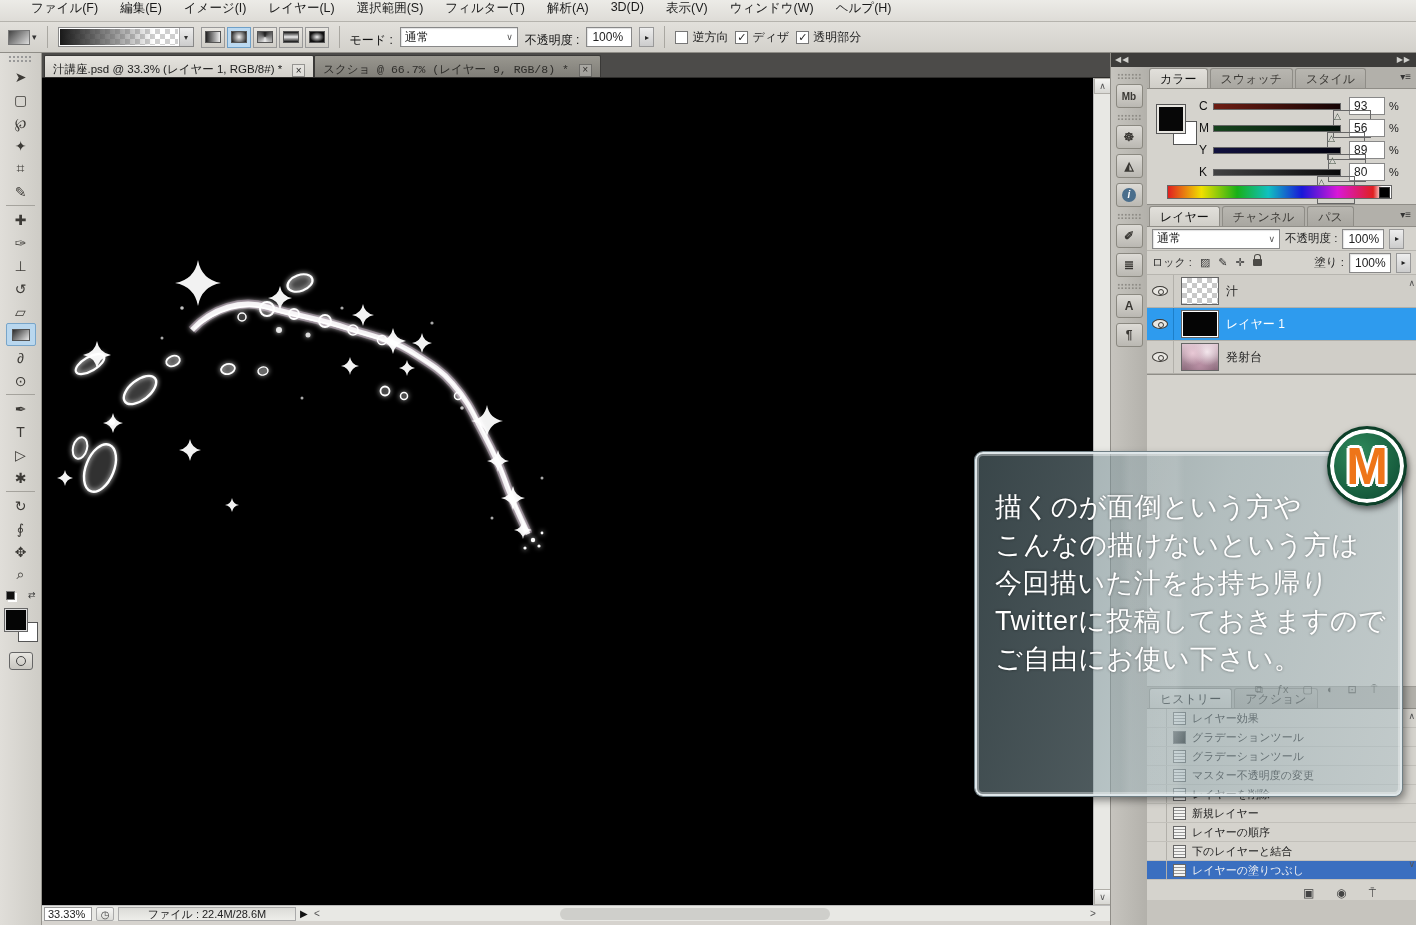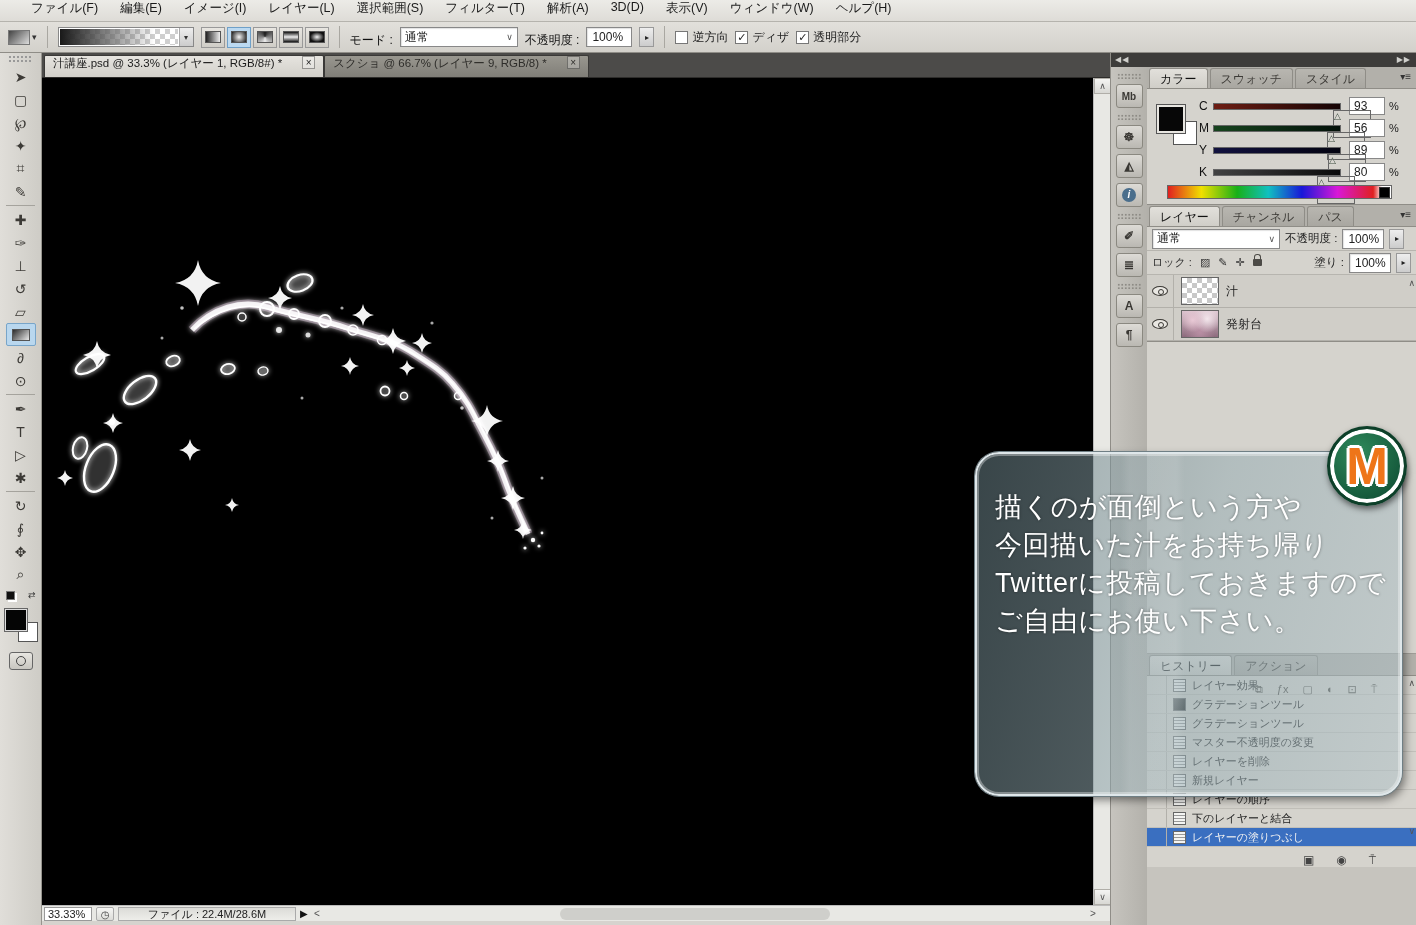--- a/index.html
+++ b/index.html
@@ -68,24 +68,24 @@
   .mini-sw { width:30px; margin:4px auto 0; display:flex; justify-content:space-between; align-items:center; }
   .mini-sw .m1 { width:9px; height:9px; background:#111; border:1px solid #777; box-shadow:2px 2px 0 #fff; }
   .mini-sw .swp { font-size:9px; color:#333; }
   .qmask { width:24px; height:18px; margin:10px auto; border:1px solid #666; border-radius:3px;
            display:flex; align-items:center; justify-content:center; background:linear-gradient(#e8e6e1,#c8c6c0); }
   .qmask i { width:10px; height:10px; border:1px solid #444; border-radius:50%; display:block; }
 
   
   #tabbar { position:absolute; left:42px; top:53px; width:1068px; height:25px; background:#4c4b49;
             display:flex; align-items:flex-end; padding-left:2px; border-bottom:1px solid #2e2d2b; }
-  .dtab { height:22px; display:flex; align-items:flex-start; gap:20px; padding:0 8px; font-size:11.5px;
+  .dtab { height:22px; display:flex; align-items:flex-end; gap:10px; padding:0 8px; font-size:11.5px;
           border:1px solid #3a3937; border-bottom:none; border-radius:2px 2px 0 0; }
   .dtab.active { background:linear-gradient(#e6e4df,#d2d0ca); color:#1c1c1c; }
-  .dtab.inactive { background:linear-gradient(#99978f,#807e78); color:#2e2d2a; }
+  .dtab.inactive { background:linear-gradient(#99978f,#807e78); color:#2e2d2a;font-family:Liberation Mono, monospace; }
   .dtab .x { font-size:10px; border:1px solid rgba(0,0,0,.35); width:13px; height:13px; line-height:11px;
              text-align:center; background:rgba(255,255,255,.25); }
 
   
   #canvas { position:absolute; left:42px; top:78px; width:1051px; height:827px; background:#000; }
 
   
   #vscroll { position:absolute; left:1093px; top:78px; width:17px; height:827px; background:#e8e8e4; border-left:1px solid #bbb; }
   .sbtn { position:absolute; left:0; width:17px; height:16px; background:linear-gradient(#f4f4f2,#d8d8d4);
           border:1px solid #b0aea8; font-size:9px; color:#555; display:flex; align-items:center; justify-content:center; }
@@ -178,21 +178,21 @@
   .hicon { width:13px; height:13px; margin:0 6px; border:1px solid #666; background:
            repeating-linear-gradient(#f4f4f2 0 2px,#999 2px 3px); }
   .hicon.dark { background:linear-gradient(135deg,#555,#222); }
   .hrow .htext { font-size:11px; color:#222; }
   .hrow.sel { background:#3a6fc0; }
   .hrow.sel .htext { color:#f2f2f2; }
   .hist-btns { display:flex; justify-content:flex-end; gap:22px; padding:6px 40px 0 0; font-size:12px; color:#444; }
   .hist-scroll { position:absolute; right:1px; font-size:9px; color:#555; }
 
   
-  #overlay { position:absolute; left:975px; top:452px; width:427px; height:344px; border-radius:24px;
+  #overlay { position:absolute; left:975px; top:452px; width:427px; height:344px; border-radius:8px;
              background:
                linear-gradient(to right, transparent 34%, rgba(255,255,255,.10) 36%, rgba(255,255,255,.10) 47%, transparent 49%),
                linear-gradient(105deg, rgba(98,120,126,.58), rgba(150,172,178,.55) 50%, rgba(176,194,200,.52));
              border:2px solid #dfe7ea;
              box-shadow:0 0 0 1px #6f7f85, inset 0 0 0 2px rgba(255,255,255,.35), 3px 4px 8px rgba(0,0,0,.45);
              z-index:10; padding:34px 0 0 18px; }
   .ov-line { font-size:27px; line-height:38px; color:#fff; text-shadow:0 0 3px rgba(0,0,0,.45); min-height:38px; letter-spacing:.5px; }
   #logo { position:absolute; left:1327px; top:426px; width:80px; height:80px; border-radius:50%;
           background:radial-gradient(circle at 38% 32%, #2f8a5c, #14573a 70%);
           border:3px solid #0d3f29; box-shadow:inset 0 0 0 4px #fff, 1px 3px 6px rgba(0,0,0,.55);
@@ -556,20 +556,27 @@
       <span class="spin">▸</span>
     </div>
     <div class="layers-list">
       <div class="layer">
         <span class="eyec">
             <span class="eye"></span>
           </span>
         <span class="thumb th-checker"></span>
         <span class="lname">汁</span>
       </div>
+      <div class="layer sel">
+        <span class="eyec">
+            <span class="eye"></span>
+          </span>
+        <span class="thumb th-black"></span>
+        <span class="lname">レイヤー 1</span>
+      </div>
       <div class="layer">
         <span class="eyec">
             <span class="eye"></span>
           </span>
         <span class="thumb th-img"></span>
         <span class="lname">発射台</span>
       </div>
       <span class="hist-scroll" style="top:3px">∧</span>
     </div>
     <div class="layers-empty"></div>
@@ -639,20 +646,21 @@
   <span>⧉</span>
   <span>ƒx</span>
   <span>▢</span>
   <span>◐</span>
   <span>⊡</span>
   <span>⍑</span>
 </div>
 
 <div id="overlay">
   <div class="ov-line">描くのが面倒という方や</div>
+  <div class="ov-line">こんなの描けないという方は</div>
   <div class="ov-line">今回描いた汁をお持ち帰り</div>
   <div class="ov-line">Twitterに投稿しておきますので</div>
   <div class="ov-line">ご自由にお使い下さい。</div>
   <div class="ov-line"></div>
 </div>
 <div id="logo">
   <span class="mletter">M</span>
 </div>
 
 </body></html>

